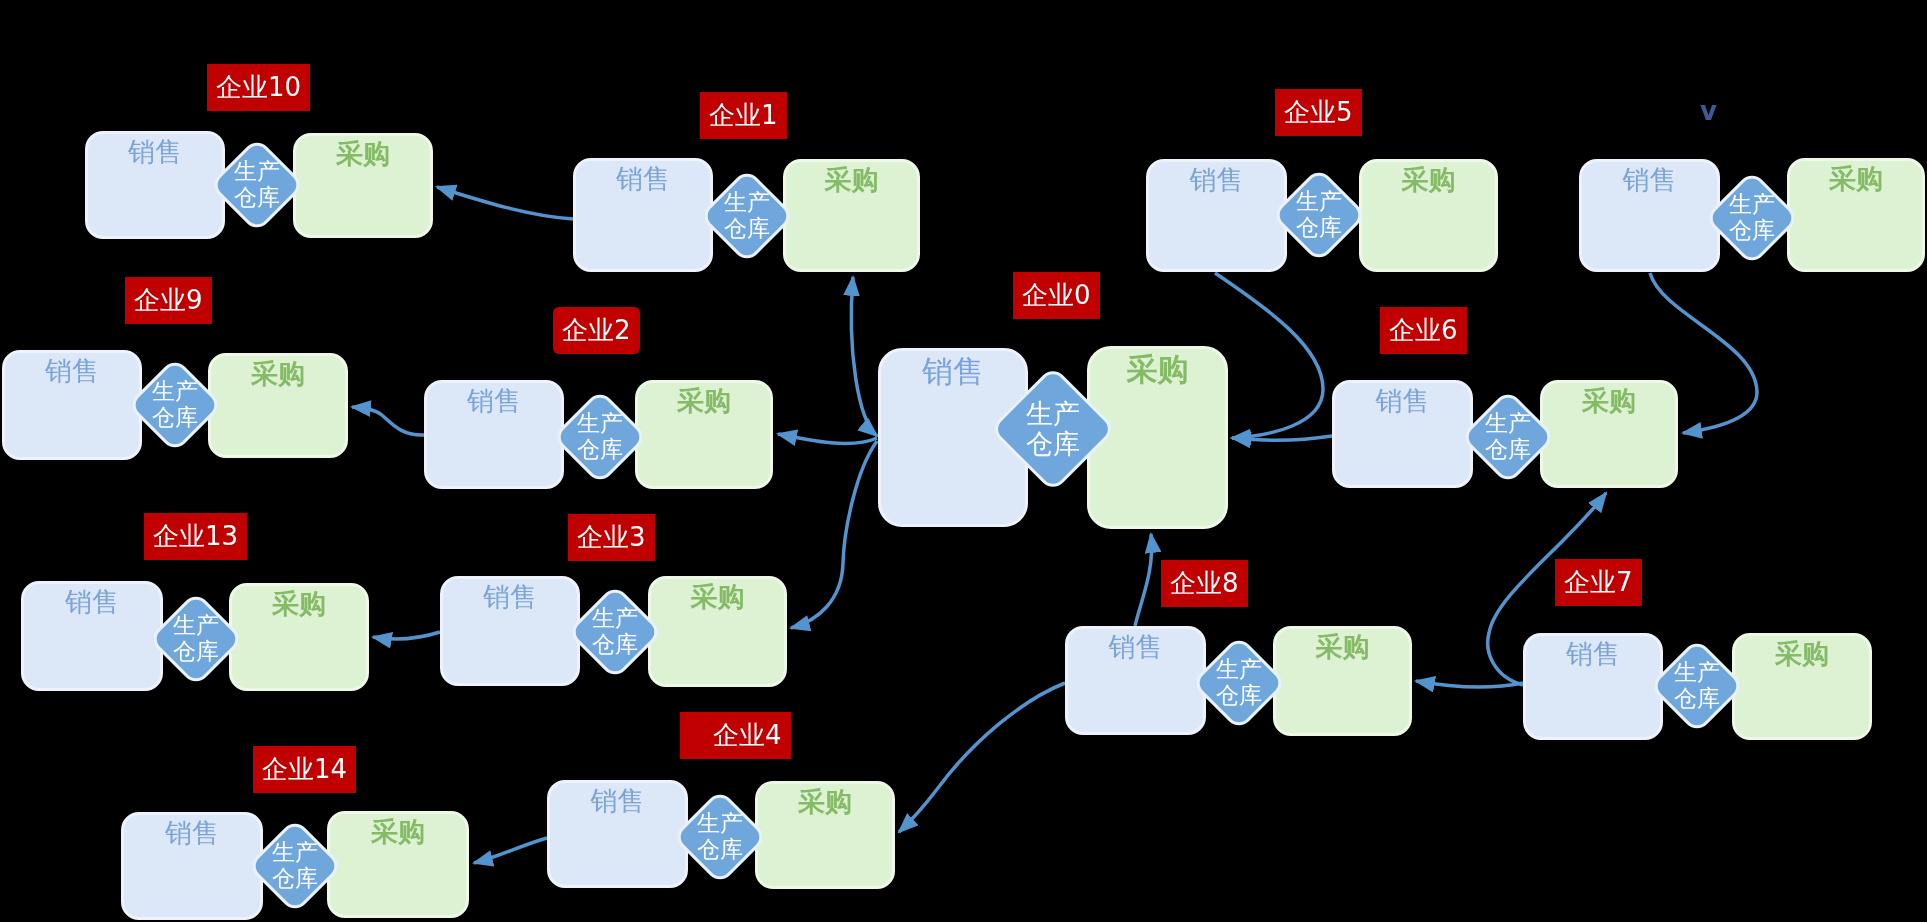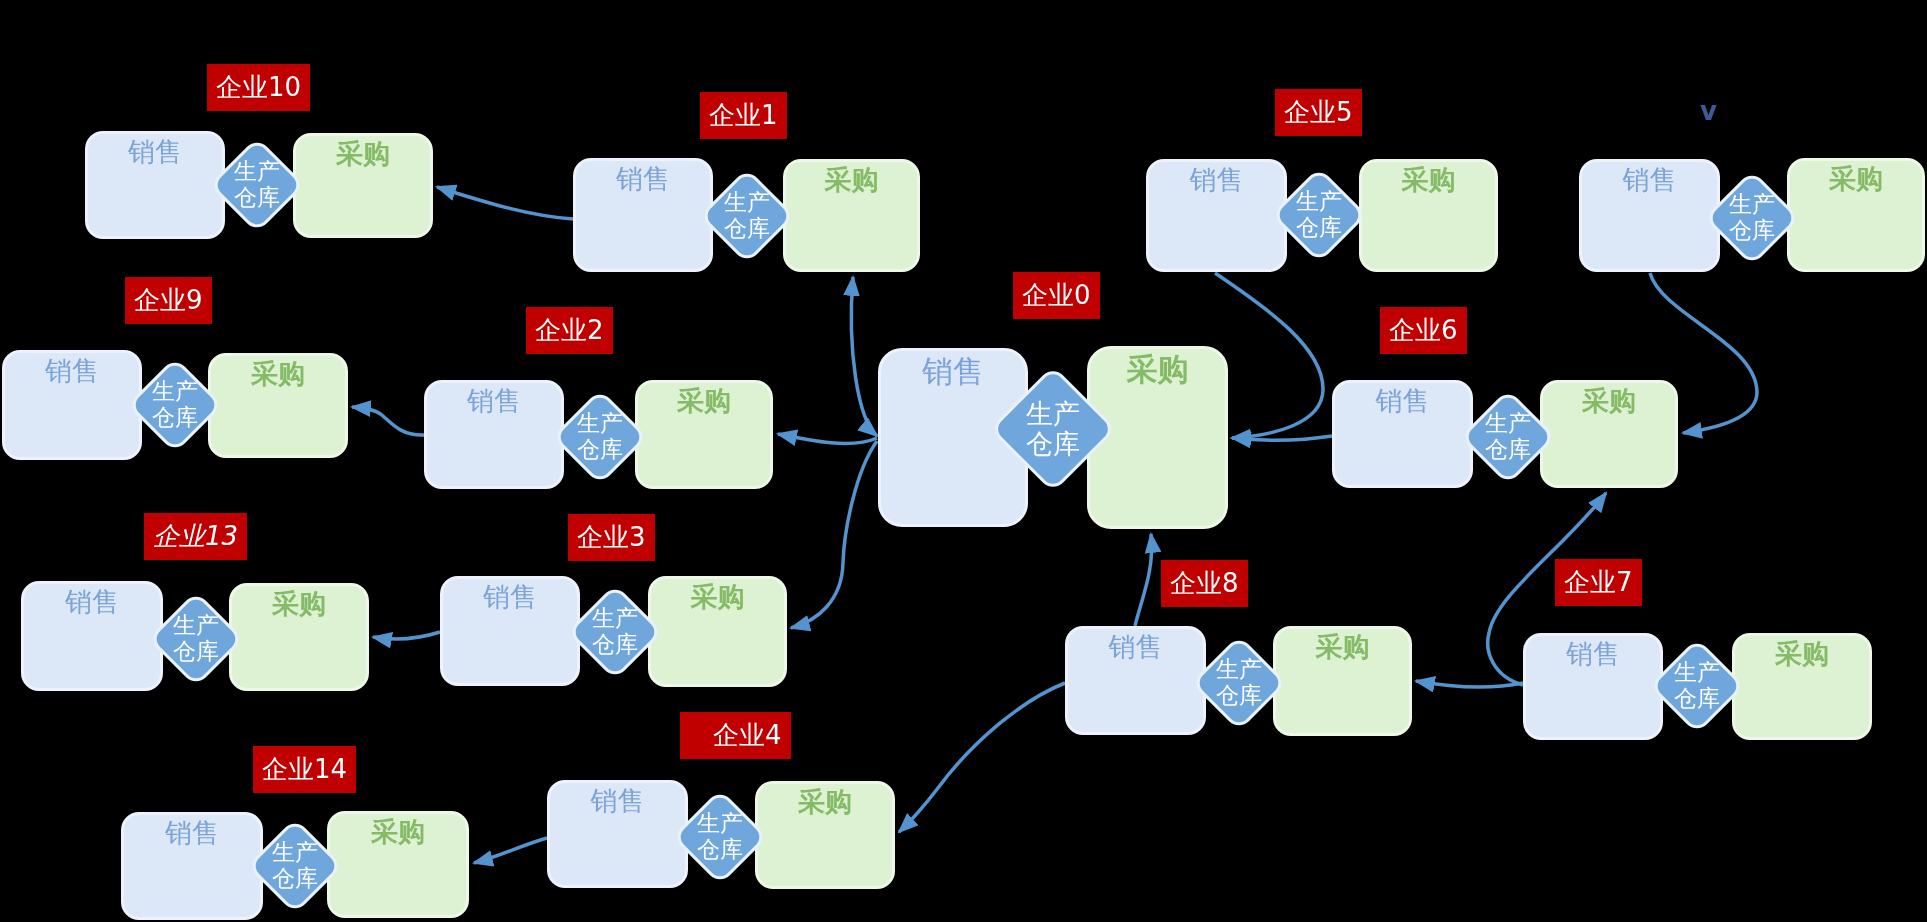--- a/index.html
+++ b/index.html
@@ -170,21 +170,21 @@
           <span class="box-label">采购</span>
         </div>
         <div class="diamond" style="left: 141px; top: 371px; width: 68px; height: 68px;">
           <div class="diamond-label">
             <div>生产</div>
             <div>仓库</div>
           </div>
         </div>
       </div>
       <div class="unit">
-        <div class="badge" style="left: 526px; top: 307px;">企业2</div>
+        <div class="badge" style="left: 553px; top: 307px; border-radius: 6px;">企业2</div>
         <div class="box sales-box" style="left: 424px; top: 380px; width: 140px; height: 109px;">
           <span class="box-label">销售</span>
         </div>
         <div class="box purchase-box" style="left: 635px; top: 380px; width: 138px; height: 109px;">
           <span class="box-label">采购</span>
         </div>
         <div class="diamond" style="left: 566px; top: 403px; width: 68px; height: 68px;">
           <div class="diamond-label">
             <div>生产</div>
             <div>仓库</div>
@@ -215,21 +215,21 @@
           <span class="box-label">采购</span>
         </div>
         <div class="diamond" style="left: 1474px; top: 403px; width: 68px; height: 68px;">
           <div class="diamond-label">
             <div>生产</div>
             <div>仓库</div>
           </div>
         </div>
       </div>
       <div class="unit">
-        <div class="badge" style="left: 144px; top: 513px; font-style: italic;">企业13</div>
+        <div class="badge" style="left: 144px; top: 513px;">企业13</div>
         <div class="box sales-box" style="left: 21px; top: 581px; width: 142px; height: 110px;">
           <span class="box-label">销售</span>
         </div>
         <div class="box purchase-box" style="left: 229px; top: 583px; width: 140px; height: 108px;">
           <span class="box-label">采购</span>
         </div>
         <div class="diamond" style="left: 162px; top: 605px; width: 68px; height: 68px;">
           <div class="diamond-label">
             <div>生产</div>
             <div>仓库</div>

